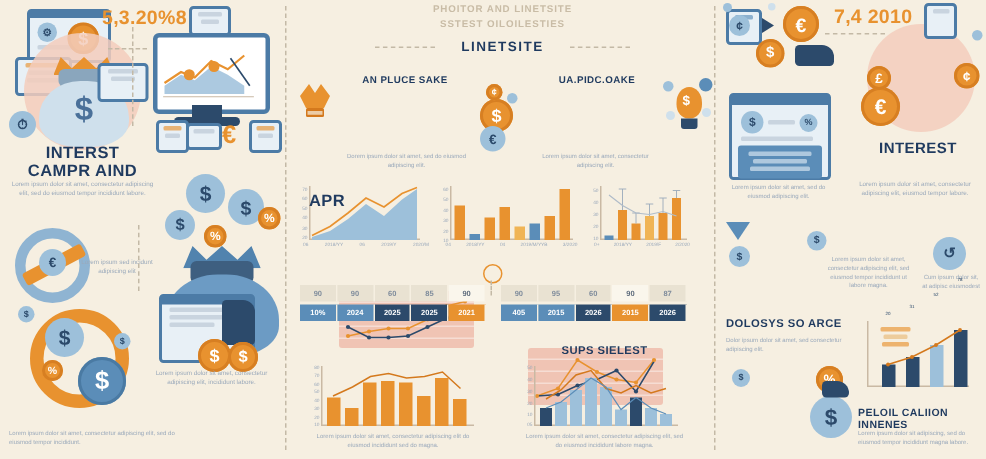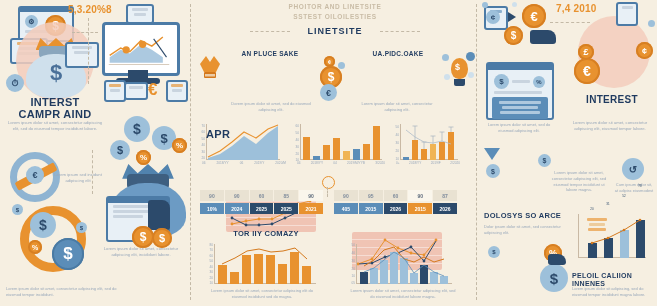--- a/index.html
+++ b/index.html
@@ -70,21 +70,21 @@
 
   
   .axis-y{position:absolute;left:0;top:0;bottom:0;border-right:1px solid #c9b9a4;}
   .axis-x{position:absolute;left:0;right:0;bottom:0;border-bottom:1px solid #c9b9a4;}
   .ytick{position:absolute;right:100%;font-size:3.2px;color:#9aa9bb;transform:translateY(-50%);padding-right:1px;white-space:nowrap;}
   .xtick{position:absolute;top:100%;font-size:3.2px;color:#9aa9bb;transform:translateX(-50%);padding-top:1px;white-space:nowrap;}
   .bar{position:absolute;bottom:0;}
 
   .title-top{font-size:6.5px;color:#c9bca6;letter-spacing:.6px;text-align:center;font-weight:bold;line-height:1.5;}
   .interest-word{font-size:9px;font-weight:bold;color:#1f3a5f;letter-spacing:1px;text-align:center;}
-  .year-badge{color:#e8922f;font-weight:bold;font-size:10px;letter-spacing:.2px;}
+  .year-badge{color:#e8922f;font-weight:bold;font-size:13px;letter-spacing:.2px;}
 
   .bulb{background:#e8922f;border-radius:50% 50% 45% 45%;}
   .bulb-base{background:#2c4a6b;border-radius:0 0 2px 2px;}
 
   .arrow-r{width:0;height:0;border-top:5px solid transparent;border-bottom:5px solid transparent;border-left:8px solid #2c4a6b;}
   .hand{background:#2c4a6b;border-radius:3px 8px 3px 3px;}
 </style>
 </head>
 <body>
 
@@ -407,21 +407,20 @@
       <div class="tstrip" style="width:124px;">
         <div class="tcell bot" style="background:#5b8db8;">405</div>
         <div class="tcell bot" style="background:#5b8db8;">2015</div>
         <div class="tcell bot" style="background:#2c4a6b;">2026</div>
         <div class="tcell bot" style="background:#e8922f;">2015</div>
         <div class="tcell bot" style="background:#2c4a6b;">2026</div>
       </div>
     </div>
   </div>
 
-  <div class="abs hd" style="left:206px;top:230px;width:120px;font-size:7.5px;">TOR IIY COMAZY</div>
   <div class="abs" style="left:214px;top:244px;width:102px;height:40px;">
     <div class="axis-y"></div>
     <div class="axis-x"></div>
     <div class="bar" style="left:4px;width:9px;height:19px;background:#e8922f;"></div>
     <div class="bar" style="left:16px;width:9px;height:12px;background:#e8922f;"></div>
     <div class="bar" style="left:28px;width:9px;height:29px;background:#e8922f;"></div>
     <div class="bar" style="left:40px;width:9px;height:30px;background:#e8922f;"></div>
     <div class="bar" style="left:52px;width:9px;height:29px;background:#e8922f;"></div>
     <div class="bar" style="left:64px;width:9px;height:20px;background:#e8922f;"></div>
     <div class="bar" style="left:76px;width:9px;height:32px;background:#e8922f;"></div>
@@ -433,20 +432,21 @@
       <span class="ytick" style="top:6px;">70</span>
     <span class="ytick" style="top:12px;">60</span>
       <span class="ytick" style="top:17px;">50</span>
     <span class="ytick" style="top:23px;">40</span>
       <span class="ytick" style="top:28px;">30</span>
     <span class="ytick" style="top:34px;">20</span>
       <span class="ytick" style="top:39px;">10</span>
   </div>
   <div class="abs lorem" style="left:206px;top:288px;width:112px;font-size:4px;">Lorem ipsum dolor sit amet, consectetur adipiscing elit do eiusmod incididunt sed do magna.</div>
 
+  <div class="abs hd" style="left:348px;top:230px;width:110px;font-size:7.5px;">SUPS SIELEST</div>
   <div class="abs" style="left:356px;top:244px;width:96px;height:40px;">
     <div class="axis-y"></div>
     <div class="axis-x"></div>
     <div class="bar" style="left:4px;width:8px;height:12px;background:#2c4a6b;"></div>
     <div class="bar" style="left:14px;width:8px;height:16px;background:#9dc0da;"></div>
     <div class="bar" style="left:24px;width:8px;height:24px;background:#9dc0da;"></div>
     <div class="bar" style="left:34px;width:8px;height:32px;background:#9dc0da;"></div>
     <div class="bar" style="left:44px;width:8px;height:26px;background:#9dc0da;"></div>
     <div class="bar" style="left:54px;width:8px;height:11px;background:#9dc0da;"></div>
     <div class="bar" style="left:64px;width:8px;height:19px;background:#2c4a6b;"></div>

